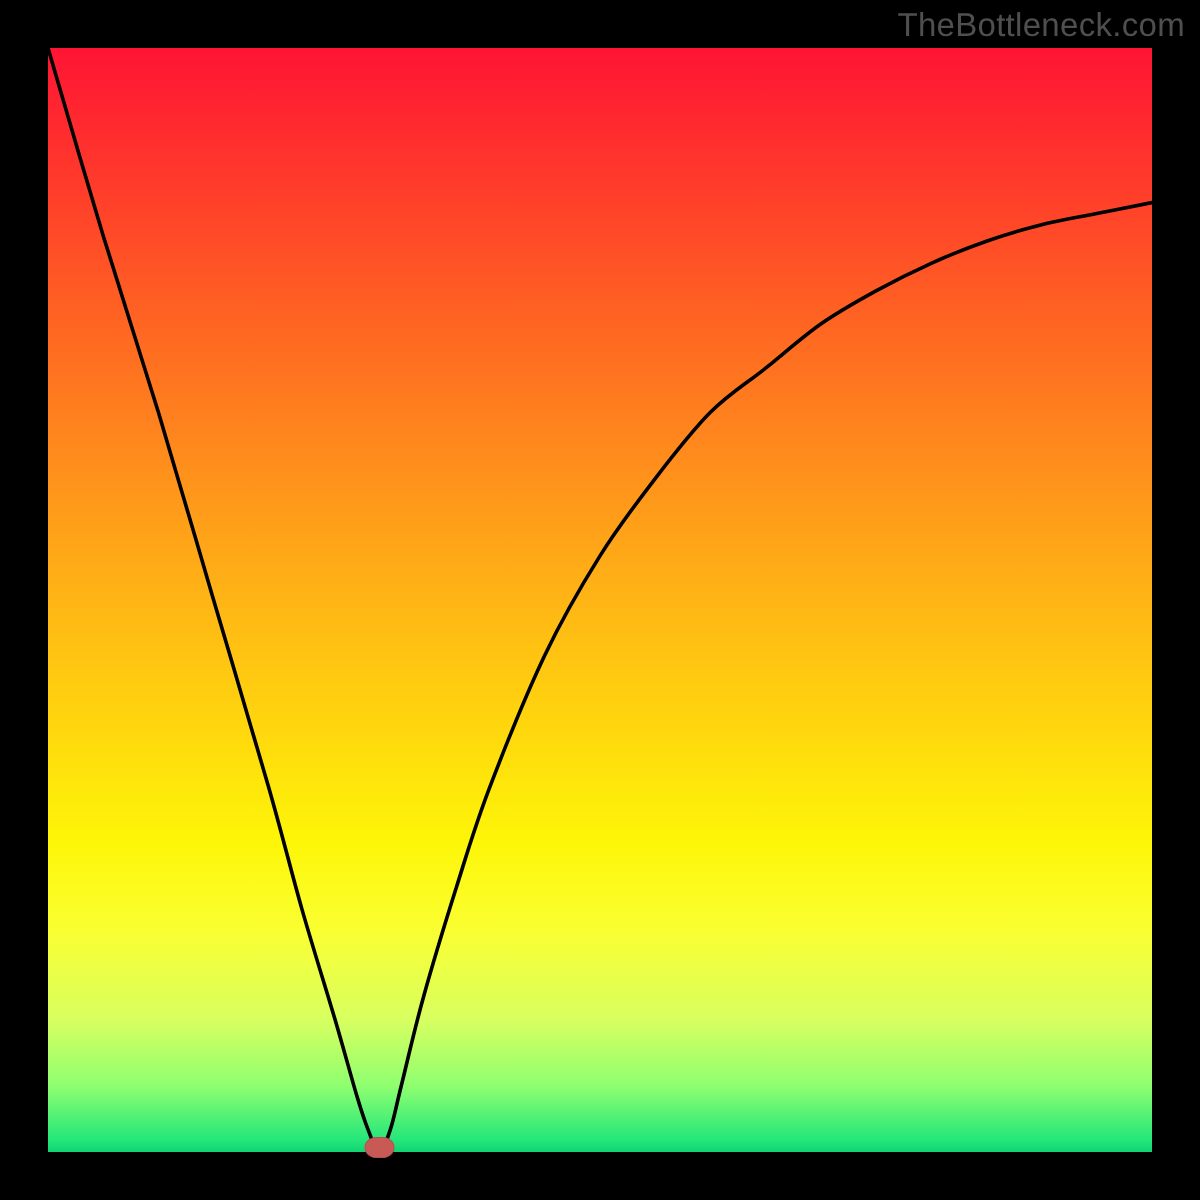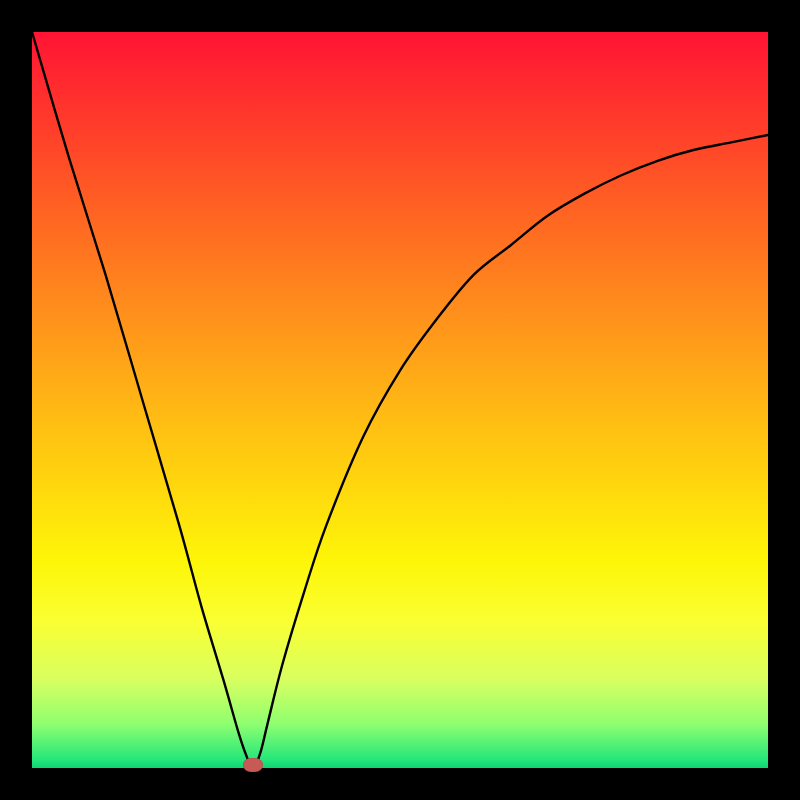--- a/index.html
+++ b/index.html
@@ -64,19 +64,20 @@
     font-size: 22px;
     font-weight: 500;
     letter-spacing: 0.2px;
     user-select: none;
   }
 </style>
 </head>
 <body>
 
 <div class="frame">
+  <div class="watermark">TheBottleneck.com</div>
   <div class="plot">
     <svg class="curve" viewBox="0 0 736 736" preserveAspectRatio="none">
       <path id="curve-path" fill="none" stroke="#000000" stroke-width="2.4" stroke-linecap="round" stroke-linejoin="round" d="M 0 0 C 6.133333333333334 20.853333333333335, 24.53333333333334 84.64000000000001, 36.800000000000004 125.12 C 49.06666666666667 165.6, 61.33333333333334 202.4, 73.60000000000001 242.88 C 85.86666666666667 283.36, 98.13333333333333 326.29333333333335, 110.39999999999999 368 C 122.66666666666666 409.70666666666665, 137.38666666666668 458.7733333333333, 147.20000000000002 493.12 C 157.01333333333335 527.4666666666667, 161.92000000000002 548.32, 169.28 574.08 C 176.64 599.84, 185.2266666666667 626.8266666666667, 191.36 647.6800000000001 C 197.49333333333334 668.5333333333334, 202.4 686.9333333333334, 206.08 699.2 C 209.76000000000002 711.4666666666667, 210.98666666666668 715.1466666666666, 213.44 721.28 C 215.89333333333332 727.4133333333333, 218.34666666666664 736, 220.79999999999998 736 C 223.25333333333333 736, 225.70666666666665 728.64, 228.16 721.28 C 230.61333333333334 713.92, 231.84 706.5600000000001, 235.52 691.84 C 239.20000000000002 677.12, 244.10666666666668 655.0400000000001, 250.24 632.96 C 256.37333333333333 610.88, 264.96 582.6666666666667, 272.32 559.36 C 279.68 536.0533333333333, 284.5866666666667 518.88, 294.40000000000003 493.12 C 304.21333333333337 467.36, 318.93333333333334 430.56, 331.2 404.8 C 343.46666666666664 379.04, 355.73333333333335 358.1866666666666, 368 338.55999999999995 C 380.26666666666665 318.9333333333333, 392.53333333333336 302.9866666666667, 404.8 287.04 C 417.06666666666666 271.09333333333336, 429.3333333333333 255.14666666666665, 441.59999999999997 242.88 C 453.8666666666666 230.61333333333334, 466.1333333333334 223.2533333333334, 478.40000000000003 213.44000000000005 C 490.6666666666667 203.62666666666672, 502.9333333333333 192.58666666666667, 515.1999999999999 184 C 527.4666666666666 175.41333333333333, 539.7333333333333 168.66666666666663, 552 161.91999999999996 C 564.2666666666667 155.1733333333333, 576.5333333333334 149.03999999999996, 588.8000000000001 143.51999999999998 C 601.0666666666667 138, 613.3333333333334 133.0933333333334, 625.6 128.80000000000007 C 637.8666666666667 124.50666666666673, 650.1333333333333 120.82666666666667, 662.4 117.75999999999999 C 674.6666666666666 114.69333333333331, 686.9333333333333 112.85333333333331, 699.1999999999999 110.39999999999998 C 711.4666666666666 107.94666666666664, 729.8666666666667 104.26666666666664, 736 103.03999999999996"></path>
     </svg>
     <div id="marker" class="marker" style="left: 220.8px; top: 733px; background: rgb(200, 90, 85);"></div>
   </div>
 </div>
 
 </body></html>

